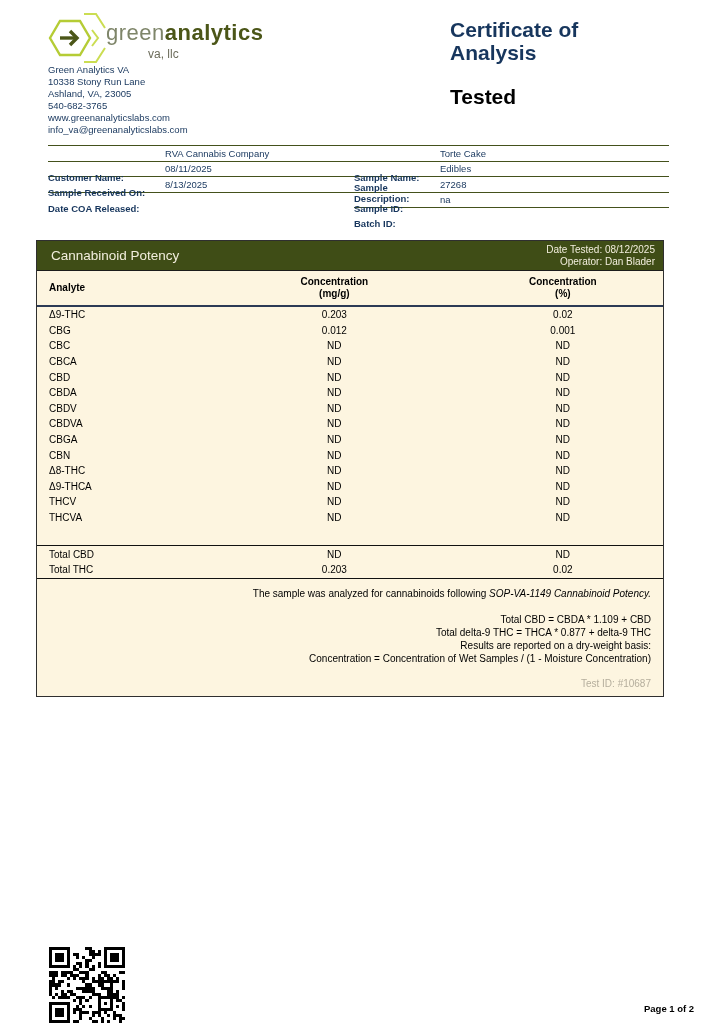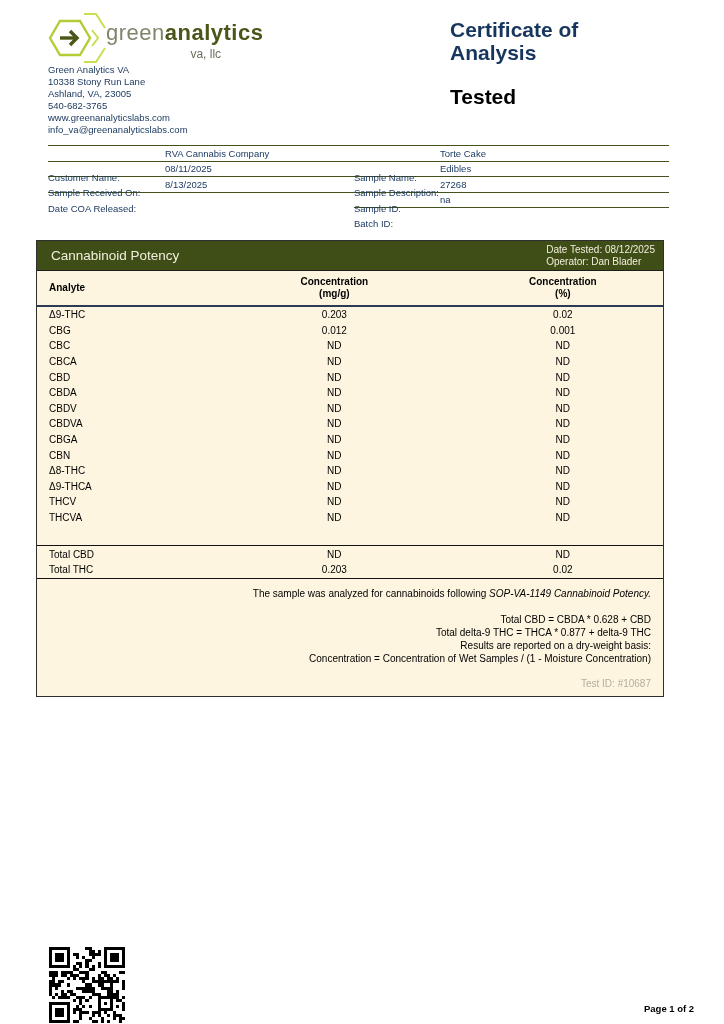--- a/index.html
+++ b/index.html
@@ -1,54 +1,54 @@
 <!DOCTYPE html>
 <html><head>
 <meta charset="utf-8">
 <style>
   html,body{margin:0;padding:0;background:#fff;}
   .page{position:relative;width:724px;height:1024px;background:#fff;overflow:hidden;
         font-family:"Liberation Sans",sans-serif;color:#000;}
 
   
   .logo{position:absolute;left:44px;top:8px;display:flex;align-items:flex-start;}
-  .logo-text{margin-left:0px;padding-top:12px;text-align:center;}
+  .logo-text{margin-left:0px;padding-top:12px;}
   .logo-line1{font-size:22px;letter-spacing:0.5px;}
   .logo-green{color:#7e8569;font-weight:normal;}
   .logo-analytics{color:#4b5618;font-weight:bold;}
   .logo-sub{font-size:12px;color:#6d6d5c;padding-left:42px;margin-top:1px;}
 
   
   .company{position:absolute;left:48px;top:64px;font-size:9.5px;line-height:12px;color:#17365d;}
 
   
   .title-block{position:absolute;left:450px;top:18px;width:262px;text-align:left;}
   .title{font-size:21px;font-weight:bold;color:#17365d;line-height:23px;}
   .status{font-size:21px;font-weight:bold;color:#000;margin-top:21px;}
 
   
   .info-table{position:absolute;top:145px;}
   .info-table.left{left:48px;width:321px;}
   .info-table.right{left:354px;width:315px;}
   .info-row{display:flex;height:14.5px;align-items:center;border-top:1px solid #44511c;
             font-size:9.5px;}
   .info-row.last{border-bottom:1px solid #44511c;}
-  .info-label{font-weight:normal;color:#17365d;flex:0 0 auto;margin-top:48px;}
+  .info-label{font-weight:bold;color:#17365d;flex:0 0 auto;margin-top:48px;}
   .left .info-label{width:117px;}
   .right .info-label{width:86px;}
   .info-value{color:#17365d;}
 
   
   .potency{position:absolute;left:36px;top:240px;width:628px;background:#fdf5e0;
            border:1.5px solid #2f2f2f;box-sizing:border-box;}
   .band{height:30px;background:#3f4d16;color:#f2eedd;display:flex;
         justify-content:space-between;align-items:center;padding:0 8px 0 14px;
         border-bottom:1px solid #1c1c1c;box-sizing:border-box;}
   .band-title{font-size:13.5px;}
-  .band-right{text-align:left;font-size:10px;line-height:12px;}
+  .band-right{text-align:right;font-size:10px;line-height:12px;}
 
   .cols{display:flex;}
   .c-analyte{flex:0 0 27%;padding-left:12px;box-sizing:border-box;text-align:left;}
   .c-mgg{flex:0 0 41%;text-align:center;}
   .c-pct{flex:0 0 32%;text-align:center;}
 
   .head-row{height:34px;align-items:center;font-weight:bold;font-size:10px;
             border-bottom:2px solid #2c3a55;line-height:12px;}
   .head-row .two-line span{display:block;}
 
@@ -255,21 +255,21 @@
     <div class="c-mgg">0.203</div>
     <div class="c-pct">0.02</div>
   </div>
 </div>
 
     <div class="notes">
       <div>
         <span>The sample was analyzed for cannabinoids following </span><span class="italic">SOP-VA-1149 Cannabinoid Potency.</span>
       </div>
       <div class="formulas">
-        <div>Total CBD = CBDA * 0.628 + CBD</div>
+        <div>Total CBD = CBDA * 1.109 + CBD</div>
         <div>Total delta-9 THC = THCA * 0.877 + delta-9 THC</div>
         <div>Results are reported on a dry-weight basis:</div>
         <div>Concentration = Concentration of Wet Samples / (1 - Moisture Concentration)</div>
       </div>
       <div class="test-id">Test ID: #10687</div>
     </div>
   </div>
 
   <div class="qr" id="qr"><svg width="76" height="76" viewBox="0 0 75 75" shape-rendering="crispEdges">
         <rect width="100%" height="100%" fill="#fff"></rect>

